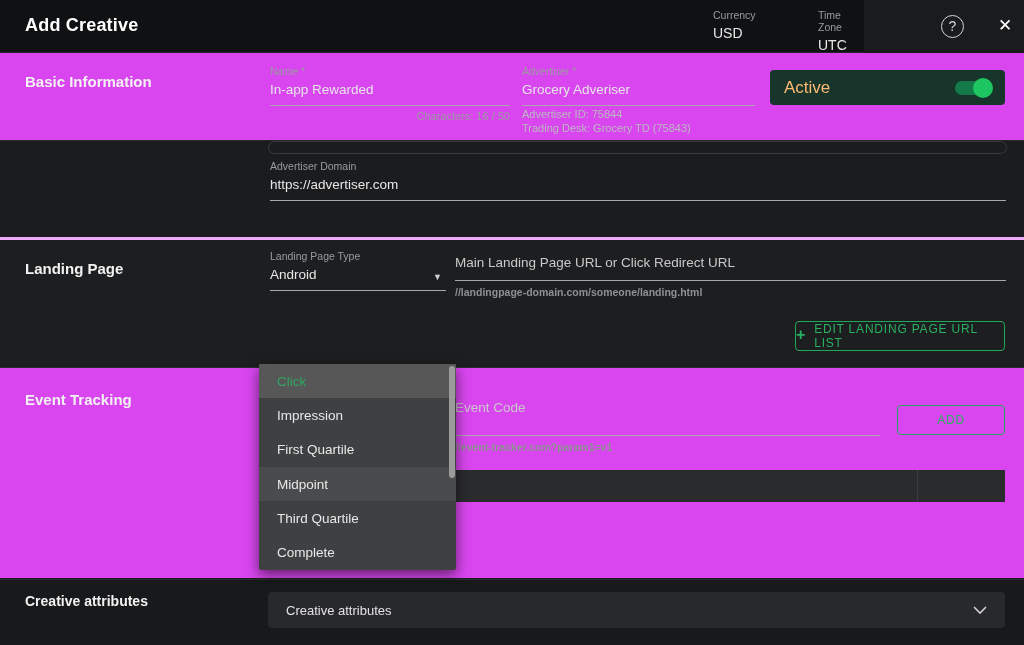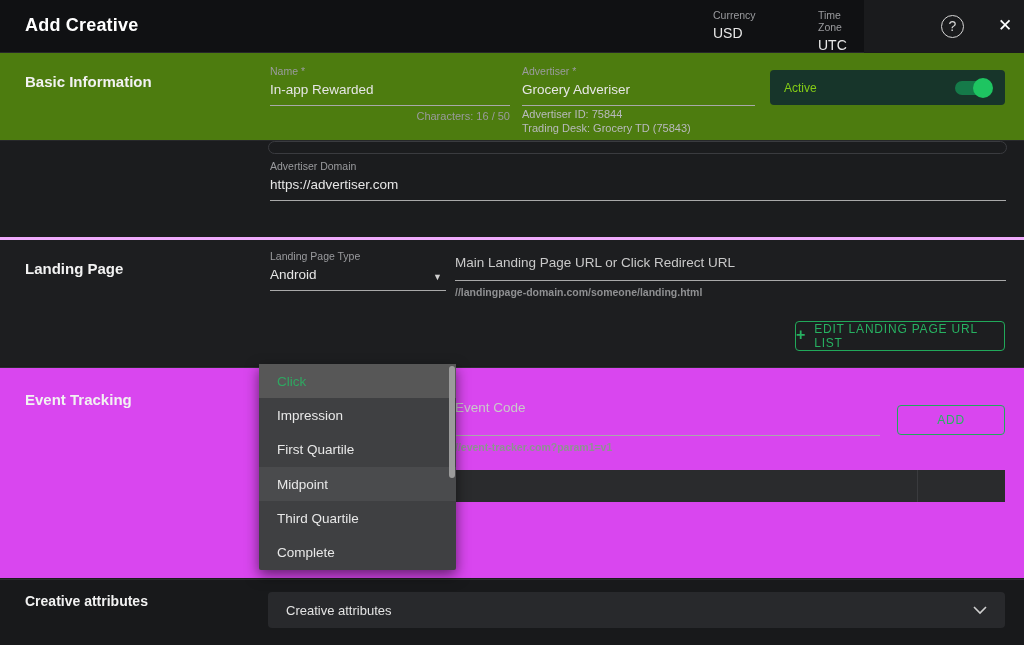--- a/index.html
+++ b/index.html
@@ -27,21 +27,21 @@
     position:absolute; left:941px; top:15px; width:23px; height:23px;
     border:1.6px solid #d6d6d6; border-radius:50%;
     color:#d6d6d6; font-size:14px; line-height:20px; text-align:center; cursor:pointer;
   }
   .close-icon {
     position:absolute; left:994px; top:15px; width:22px; height:22px;
     color:#ffffff; font-size:17px; line-height:22px; text-align:center; cursor:pointer;
   }
   
   .band { position:absolute; left:0; width:1024px; }
-  .band-basic1   { top:53px;  height:87px;  background:#4d7c0f; }
+  .band-basic1   { top:53px;  height:87px;  background:#d946ef; }
   .band-basic2   { top:140px; height:96px;  background:#1b1c1e; border-top:1px solid #27282b; }
   .band-landing  { top:237px; height:129px; background:#1d1e20; border-top:3px solid #f0abfc; }
   .band-event    { top:367px; height:211px; background:#d946ef; border-top:1px solid #2c2d30; }
   .band-creative { top:579px; height:66px;  background:#18191b; border-top:1px solid #2a2b2e; }
   .sec-heading {
     position:absolute; left:25px; font-size:15px; font-weight:bold; color:#f2f2f2;
   }
   
   .f-label { font-size:10.5px; color:#9a9b9e; }
   .f-value { font-size:13.5px; color:#e6e6e6; margin-top:5px; }
@@ -51,21 +51,21 @@
   .counter { font-size:11px; color:#9a9b9e; text-align:right; margin-top:4px; }
   .helper  { font-size:11px; color:#b9babd; line-height:12px; margin-top:2px; }
 
   .name-field   { position:absolute; left:270px; top:65px; width:240px; }
   .adv-field    { position:absolute; left:522px; top:65px; width:233px; }
   .active-panel {
     position:absolute; left:770px; top:70px; width:235px; height:35px;
     background:#17352a; border-radius:4px; display:flex; align-items:center;
     padding:0 14px; justify-content:space-between;
   }
-  .active-label { font-size:12px; color:#84cc16; }
+  .active-label { font-size:17px; color:#fdba74; }
   .toggle { position:relative; width:36px; height:14px; background:#157a49; border-radius:7px; cursor:pointer; }
   .toggle .knob {
     position:absolute; right:-2px; top:-3px; width:20px; height:20px;
     border-radius:50%; background:#1ec561;
   }
   .ghost-box {
     position:absolute; left:268px; top:141px; width:739px; height:13px;
     border:1px solid #3a3b3f; border-radius:8px;
   }
   .domain-field { position:absolute; left:270px; top:160px; width:736px; }

